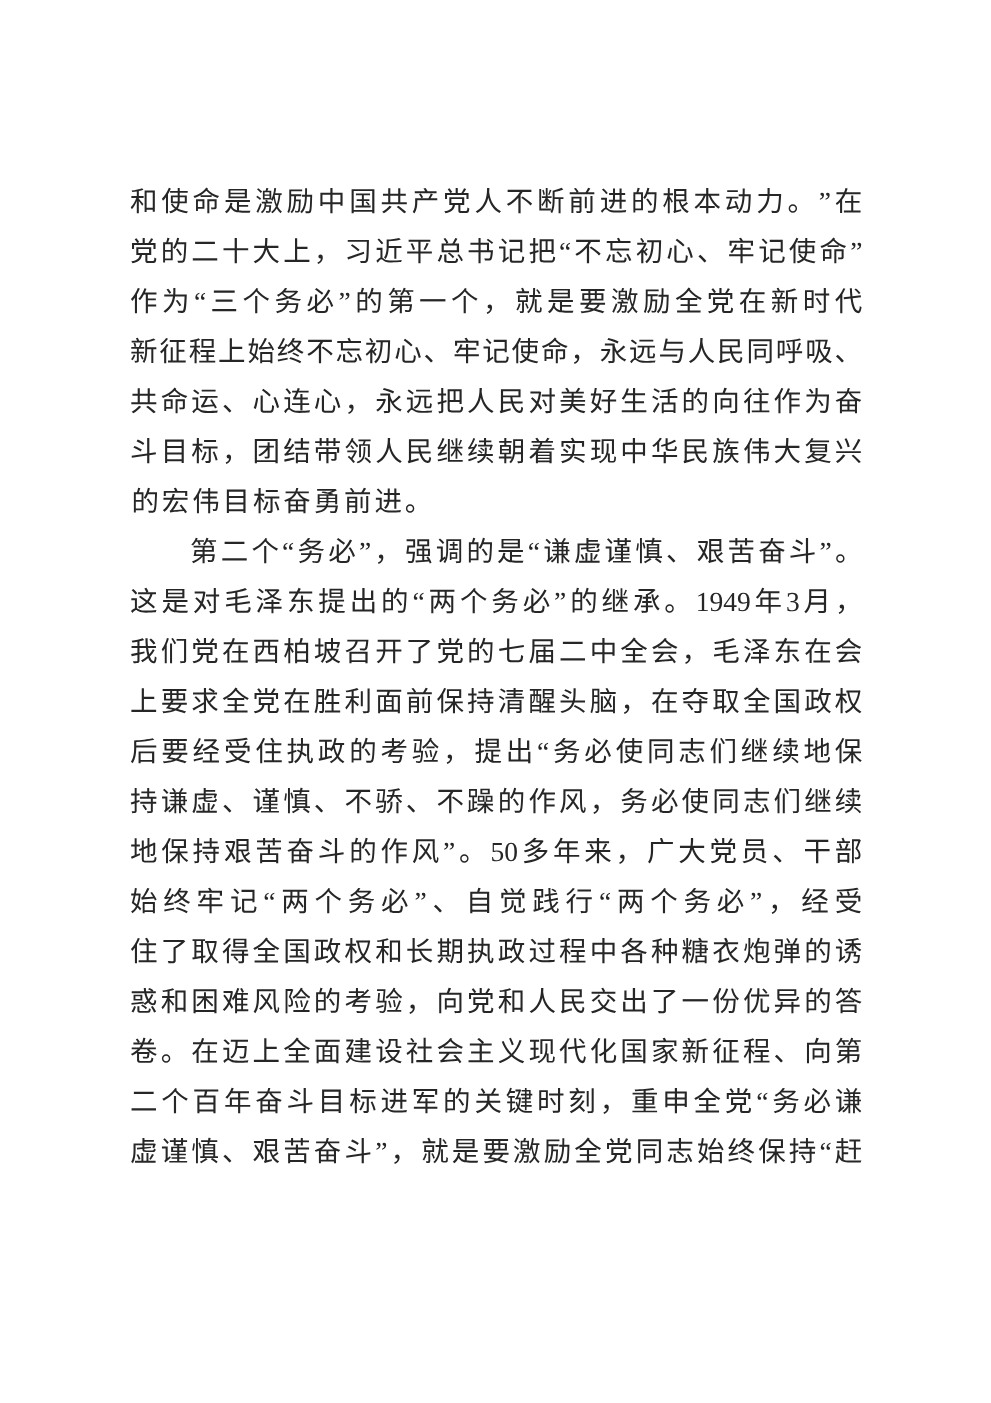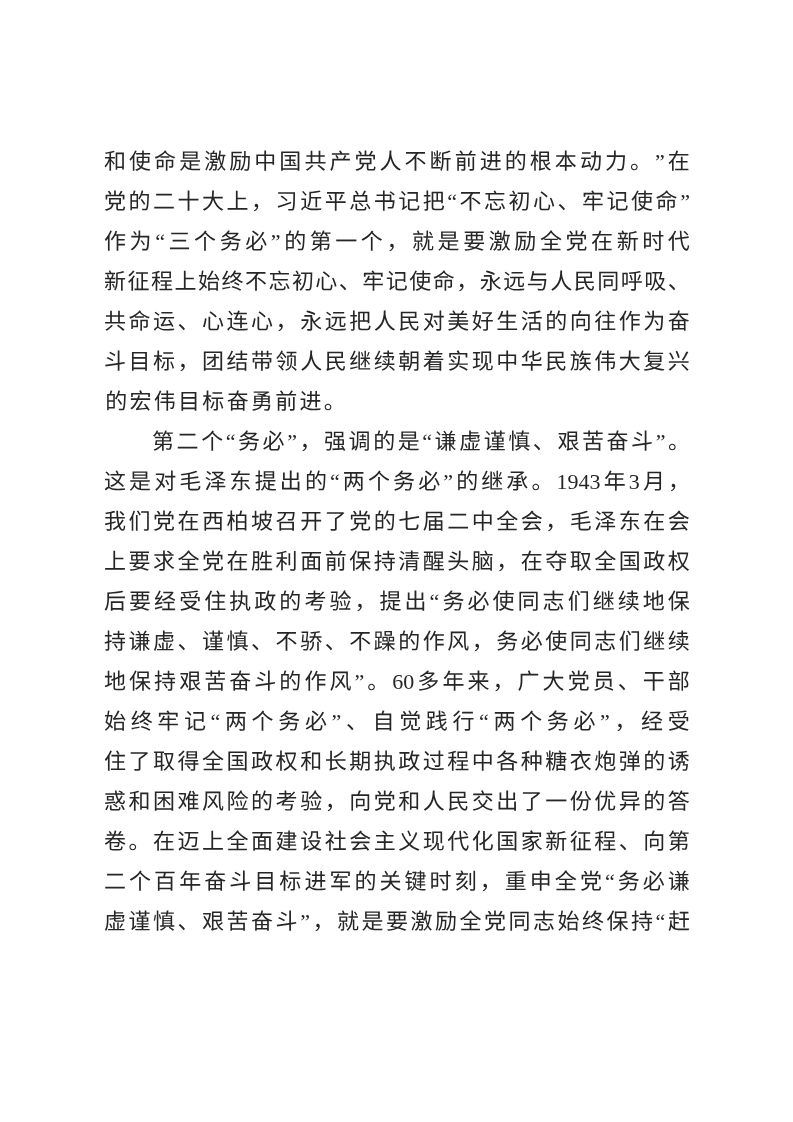--- a/index.html
+++ b/index.html
@@ -264,21 +264,21 @@
         <span class="tok">“</span>
         <span class="tok">两</span>
         <span class="tok">个</span>
         <span class="tok">务</span>
         <span class="tok">必</span>
         <span class="tok">”</span>
         <span class="tok">的</span>
         <span class="tok">继</span>
         <span class="tok">承</span>
         <span class="tok">。</span>
-        <span class="tok">1943</span>
+        <span class="tok">1949</span>
         <span class="tok">年</span>
         <span class="tok">3</span>
         <span class="tok">月</span>
         <span class="tok">，</span>
       </div>
       <div class="line justify">
         <span class="tok">我</span>
         <span class="tok">们</span>
         <span class="tok">党</span>
         <span class="tok">在</span>
@@ -387,21 +387,21 @@
         <span class="tok">持</span>
         <span class="tok">艰</span>
         <span class="tok">苦</span>
         <span class="tok">奋</span>
         <span class="tok">斗</span>
         <span class="tok">的</span>
         <span class="tok">作</span>
         <span class="tok">风</span>
         <span class="tok">”</span>
         <span class="tok">。</span>
-        <span class="tok">60</span>
+        <span class="tok">50</span>
         <span class="tok">多</span>
         <span class="tok">年</span>
         <span class="tok">来</span>
         <span class="tok">，</span>
         <span class="tok">广</span>
         <span class="tok">大</span>
         <span class="tok">党</span>
         <span class="tok">员</span>
         <span class="tok">、</span>
         <span class="tok">干</span>

